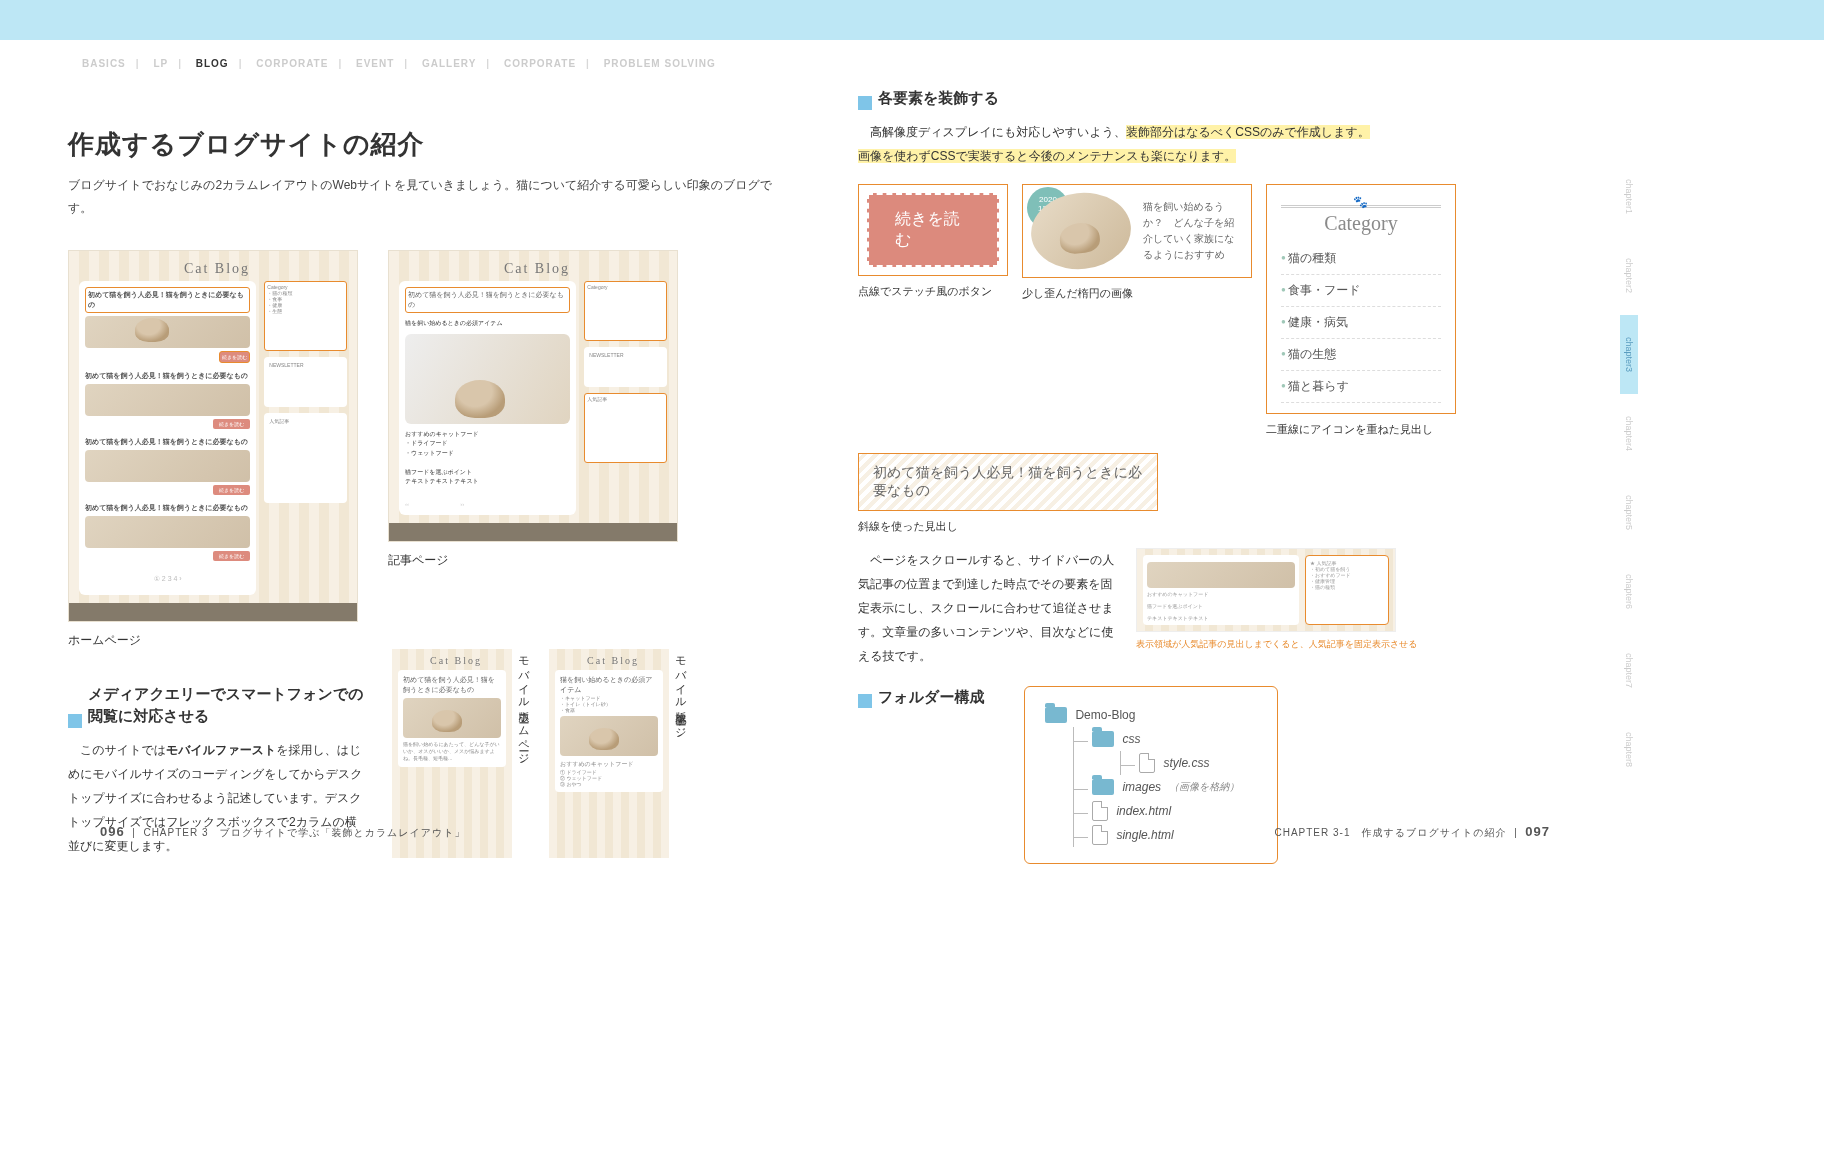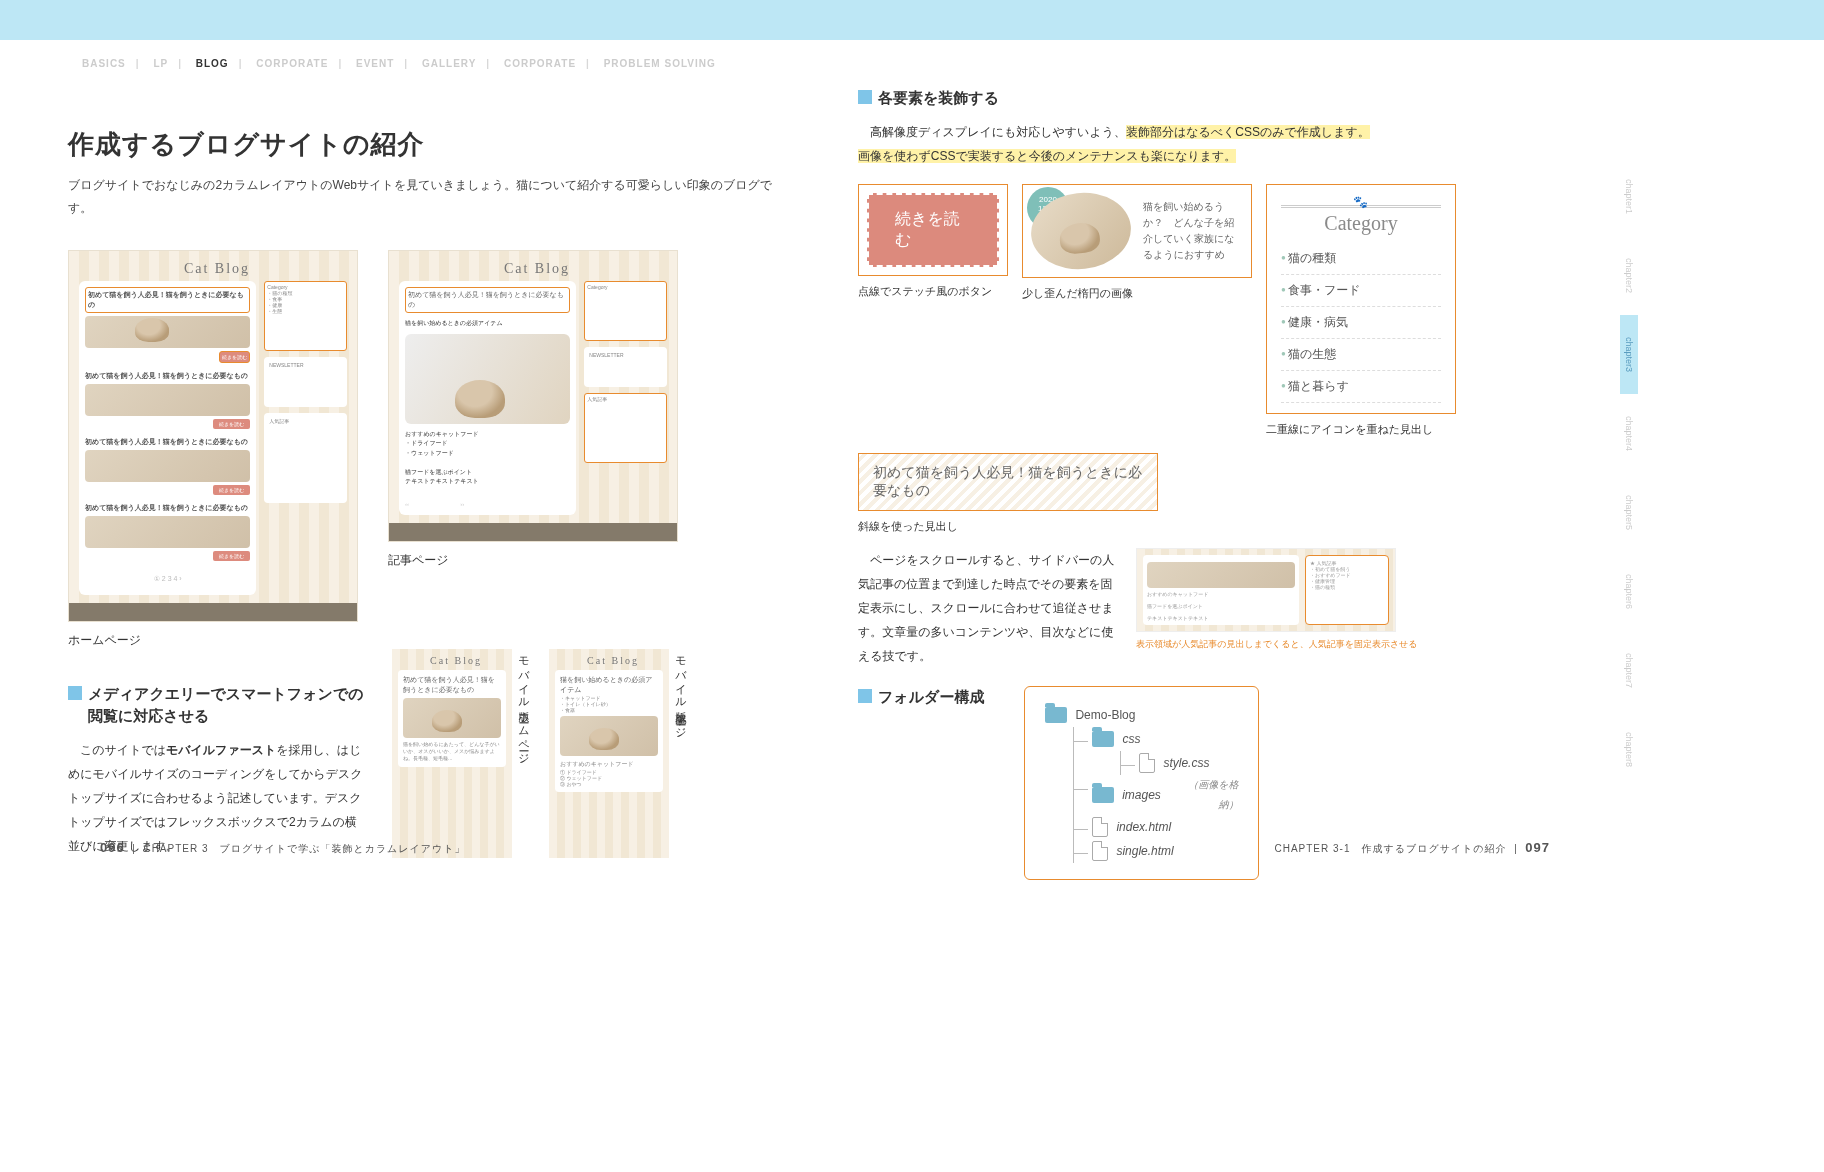--- a/index.html
+++ b/index.html
@@ -28,21 +28,21 @@
   .mockpost { font-size: 6px; color: #888; margin-bottom: 8px; }
   .mockposttitle { color: #555; font-weight: bold; font-size: 7px; }
   .mockimg { width: 100%; height: 32px; background: linear-gradient(135deg,#e0d4c0,#d0c0a8); border-radius: 4px; margin: 3px 0; position: relative; }
   .mockbtn { display: inline-block; background: #dd8b7e; color: #fff; font-size: 5px; padding: 2px 6px; border-radius: 2px; float: right; }
   .mockhl { border: 1.5px solid #e88b2e; border-radius: 3px; padding: 2px; }
   .mockfoot { background: #847a6a; height: 18px; margin: 8px -10px 0; }
   .mockpager { text-align: center; color: #bbb; font-size: 7px; padding: 6px; }
   .mockbigimg { height: 90px; background: linear-gradient(120deg,#eee,#e0d4c0); border-radius: 6px; margin: 6px 0; position: relative; }
   .mockcat { position: absolute; width: 50px; height: 38px; bottom: 6px; left: 30%; background: radial-gradient(ellipse at 40% 30%, #d9c6ab 40%, #b89d78 70%); border-radius: 50% 50% 40% 40%; }
   .mockcaption { font-size: 12px; margin-top: 10px; }
-  .h2block { display: flex; align-items: flex-start; gap: 6px; margin-top: 34px; margin-bottom: 10px; }
+  .h2block { display: flex; align-items: flex-end; gap: 6px; margin-top: 34px; margin-bottom: 10px; }
   .h2sq { width: 14px; height: 14px; background: #7fc5e8; margin-top: 3px; flex-shrink: 0; }
   .h2 { font-size: 15px; font-weight: bold; line-height: 1.5; }
   .para { font-size: 12px; line-height: 2; text-indent: 1em; }
   .bold { font-weight: bold; }
   .mobilerow { display: flex; gap: 18px; margin-top: 0; }
   .mobile { width: 120px; background: #f7f0e4; background-image: repeating-linear-gradient(90deg,#f7f0e4 0 8px,#f1e7d4 8px 16px); padding: 6px; font-size: 6px; color: #888; }
   .mobile .inner { background: #fff; border-radius: 4px; padding: 5px; margin-top: 4px; }
   .vlabel { writing-mode: vertical-rl; font-size: 11px; letter-spacing: 1px; color: #333; }
   .footer { position: absolute; bottom: 24px; font-size: 10px; letter-spacing: 1px; color: #555; }
   .footer-left { left: 60px; }
@@ -65,21 +65,21 @@
   .cat-list li { font-size: 12px; color: #555; padding: 7px 0; border-bottom: 1px dashed #ddd; }
   .cat-list li::before { content: "● "; color: #a0c8b8; font-size: 8px; vertical-align: 2px; }
   .stripe-heading { border: 1.5px solid #e88b2e; padding: 10px 14px; font-size: 14px; color: #666; background: repeating-linear-gradient(-45deg,#fff 0 4px,#f7f0e4 4px 8px); width: 300px; }
   .scroll-ex { display: flex; gap: 18px; margin-top: 14px; }
   .scroll-text { width: 260px; font-size: 12px; line-height: 2; text-indent: 1em; }
   .scroll-mock { width: 260px; border: 1px solid #eee; background: #f7f0e4; background-image: repeating-linear-gradient(90deg,#f7f0e4 0 8px,#f1e7d4 8px 16px); padding: 6px; position: relative; }
   .scroll-inner { display: flex; gap: 6px; }
   .scroll-main { flex: 2; background: #fff; border-radius: 4px; font-size: 5px; color: #999; padding: 4px; }
   .scroll-side { flex: 1; background: #fff; border-radius: 4px; font-size: 5px; color: #999; padding: 4px; border: 1.5px solid #e88b2e; }
   .scroll-caption { color: #e88b2e; font-size: 9px; text-align: center; margin-top: 6px; line-height: 1.5; }
-  .folder-box { border: 1.5px solid #e88b2e; border-radius: 6px; padding: 16px 20px; width: 235px; margin-top: 0; text-align: right; }
+  .folder-box { border: 1.5px solid #e88b2e; border-radius: 6px; padding: 16px 20px; width: 254px; margin-top: 0; }
   .tree { font-size: 12px; color: #555; line-height: 2; }
   .tree-row { display: flex; align-items: center; gap: 8px; }
   .folder-icon { width: 22px; height: 16px; background: #78b8d0; border-radius: 2px; position: relative; }
   .folder-icon::before { content: ""; position: absolute; top: -4px; left: 0; width: 10px; height: 4px; background: #78b8d0; border-radius: 2px 2px 0 0; }
   .file-icon { width: 16px; height: 20px; border: 1.5px solid #aaa; border-radius: 2px; position: relative; background: #fff; }
   .file-icon::after { content:""; position:absolute; right:-1px; top:-1px; width:6px; height:6px; background:#fff; border-left:1.5px solid #aaa; border-bottom:1.5px solid #aaa; }
   .indent1 { margin-left: 28px; border-left: 1px solid #bbb; padding-left: 18px; position: relative; font-style: italic; }
   .indent1::before { content:""; position:absolute; left:0; top:14px; width:14px; border-top:1px solid #bbb; }
   .sidetabs { position: absolute; right: -28px; top: 80px; display: flex; flex-direction: column; gap: 0; }
   .sidetab { writing-mode: vertical-rl; font-size: 9px; padding: 22px 4px; color: #ccc; }

